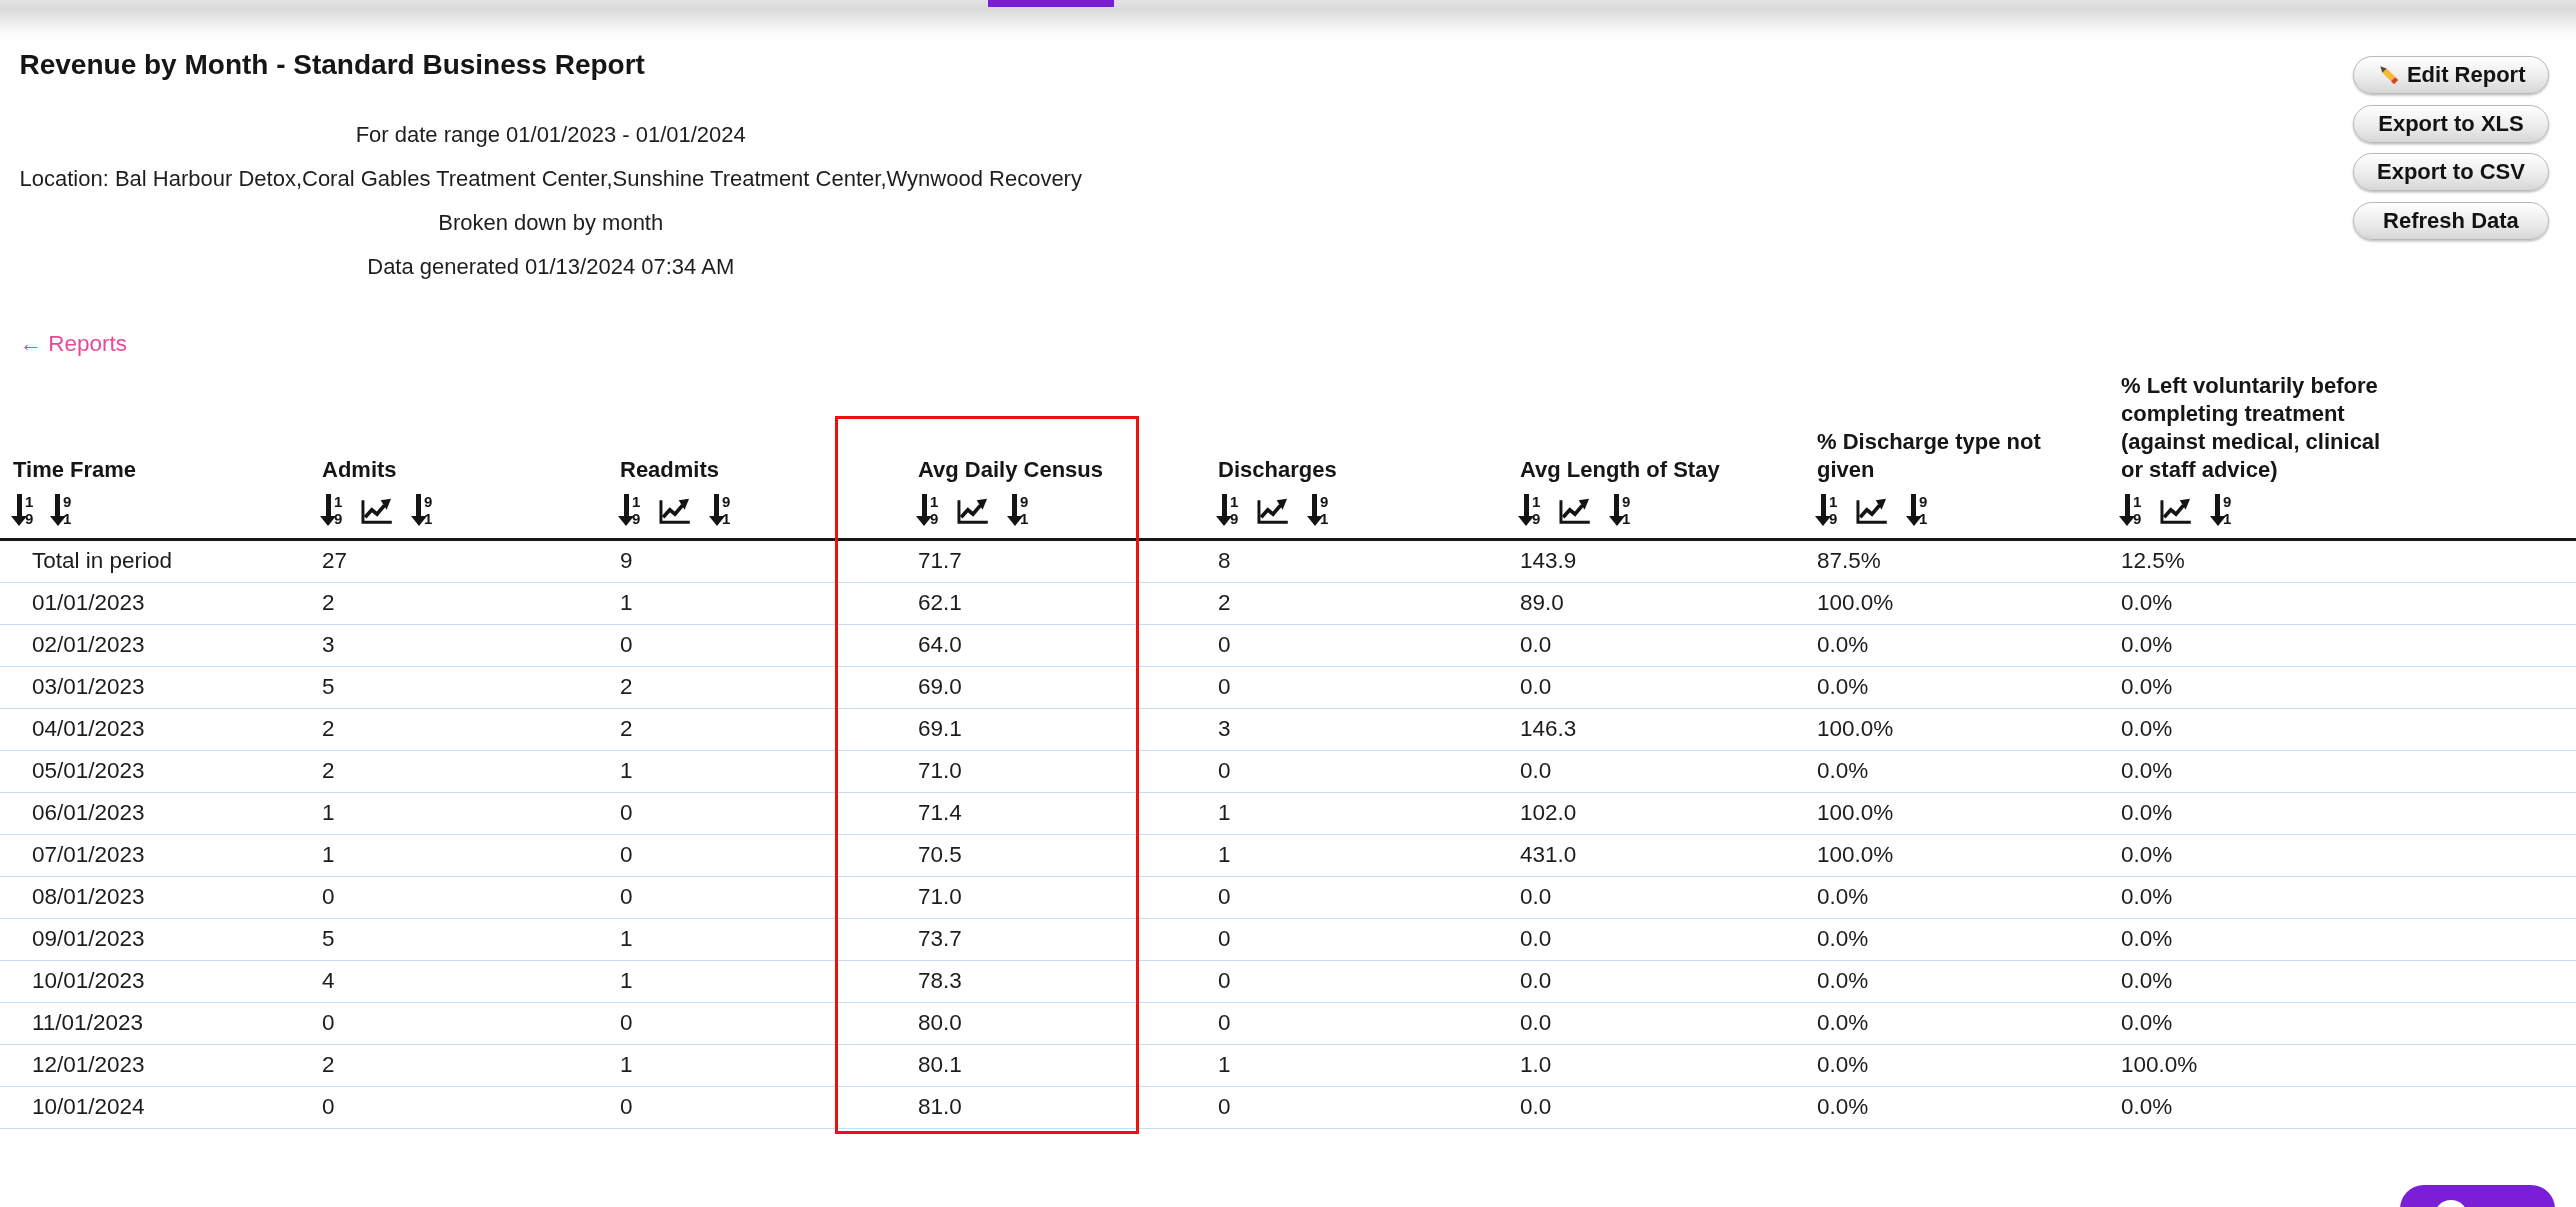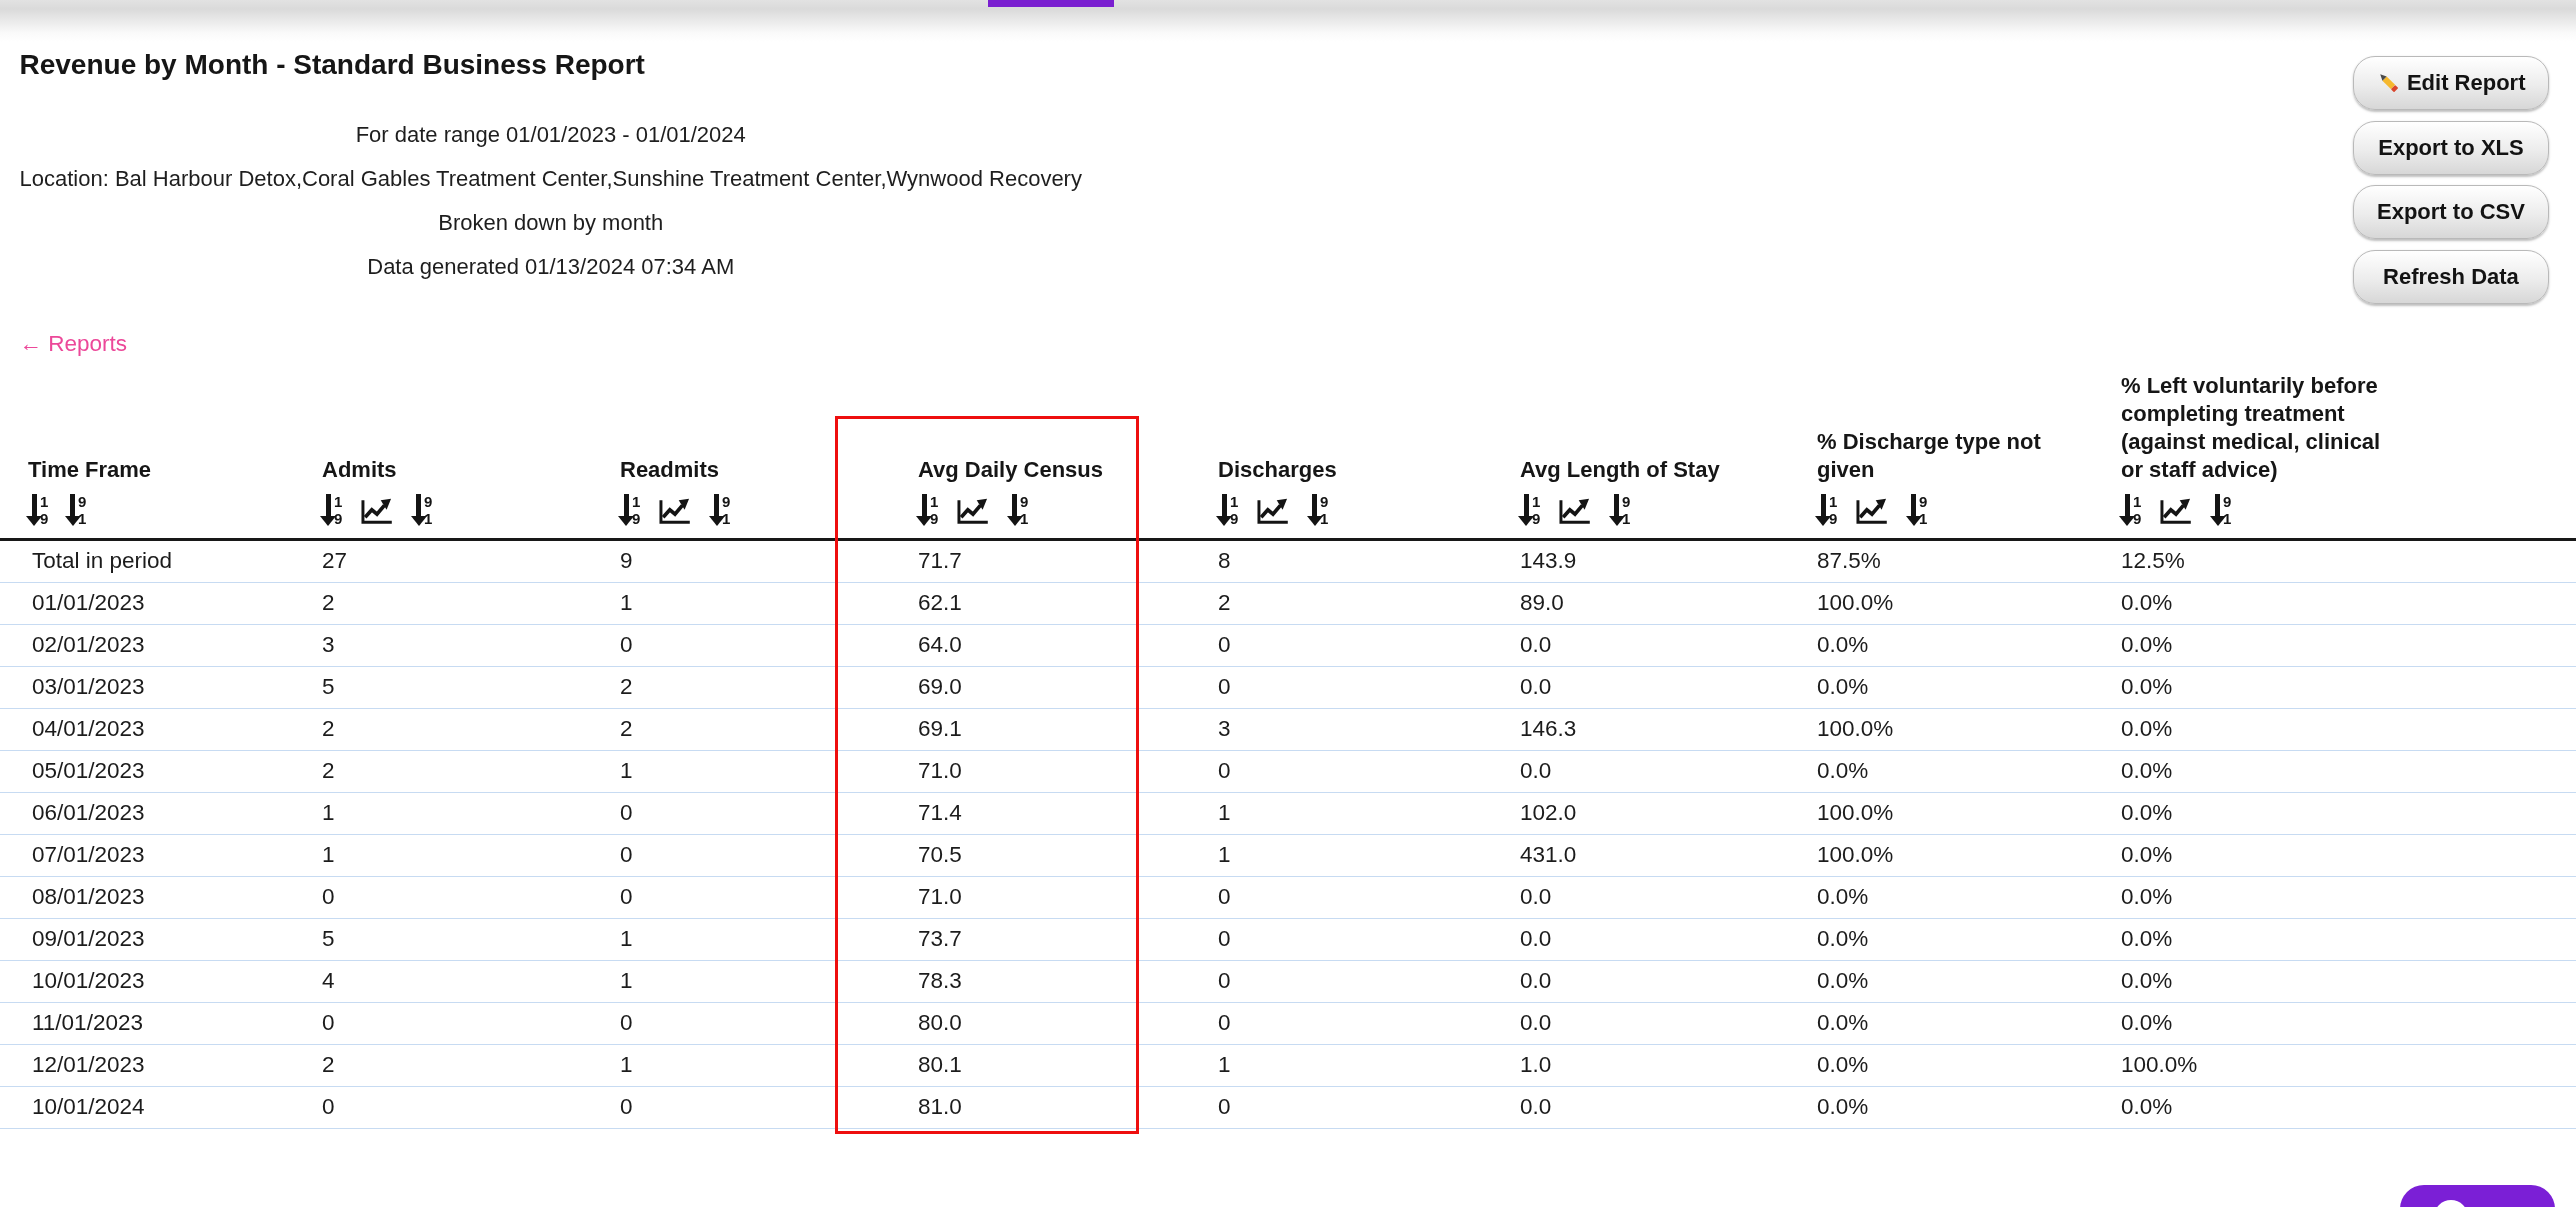--- a/index.html
+++ b/index.html
@@ -20,40 +20,40 @@
     background: #7a1ed0;
   }
   
   .report-header { position: absolute; top: 48px; left: 19.5px; }
   .report-title { font-size: 28px; line-height: 34px; font-weight: 700; color: #161616; margin-bottom: 39px; }
   .meta-line { font-size: 22px; line-height: 27px; color: #1e1e1e; margin-bottom: 17px; text-align: center; }
   .back-link { display: inline-block; margin-top: 34px; font-size: 22.5px; color: #ec4899; cursor: pointer; }
   
   .toolbar { position: absolute; top: 56px; right: 27px; display: flex; flex-direction: column; gap: 10.5px; align-items: stretch; }
   .btn {
-    height: 54px; min-width: 176px; padding: 0 22.5px;
+    height: 38px; min-width: 176px; padding: 0 22.5px;
     display: flex; align-items: center; justify-content: center; gap: 5px;
     font-family: "Liberation Sans", sans-serif;
     font-size: 22px; font-weight: 700; color: #131313;
     background: linear-gradient(180deg, #ffffff 0%, #ececec 55%, #d7d7d7 100%);
     border: 1.5px solid #b9b9b9; border-radius: 22px;
     box-shadow: 0 1.5px 2.2px rgba(0,0,0,0.25);
     cursor: pointer; white-space: nowrap;
   }
   .btn svg { flex: 0 0 auto; }
   
   .report-table { position: absolute; top: 372px; left: 0; right: 0; }
   .thead {
     display: grid;
     grid-template-columns: 322px 298px 298px 300px 302px 297px 304px 1fr;
     align-items: end;
     border-bottom: 3px solid #181818;
   }
   .hcell { display: flex; flex-direction: column; justify-content: flex-end; padding-bottom: 10.5px; }
-  .hcell.first { padding-left: 28px; }
+  .hcell.first { padding-left: 13px; }
   .hlabel { font-size: 22px; line-height: 28px; font-weight: 700; color: #161616; margin-bottom: 9px; }
   .hcell.c6 .hlabel { max-width: 247px; }
   .hcell.c7 .hlabel { max-width: 274px; }
   .hicons { display: flex; align-items: center; gap: 18px; height: 34px; }
   .icon-sort { display: inline-flex; gap: 3px; height: 34px; cursor: pointer; }
   .arrow-shaft { position: relative; width: 5.2px; height: 22.5px; margin-top: 0.7px; background: #141414; align-self: flex-start; margin-left: 3.7px; }
   .arrow-shaft::after {
     content: ""; position: absolute; top: 100%; left: 50%; transform: translateX(-50%);
     border-left: 8.2px solid transparent; border-right: 8.2px solid transparent;
     border-top: 10.5px solid #141414;

